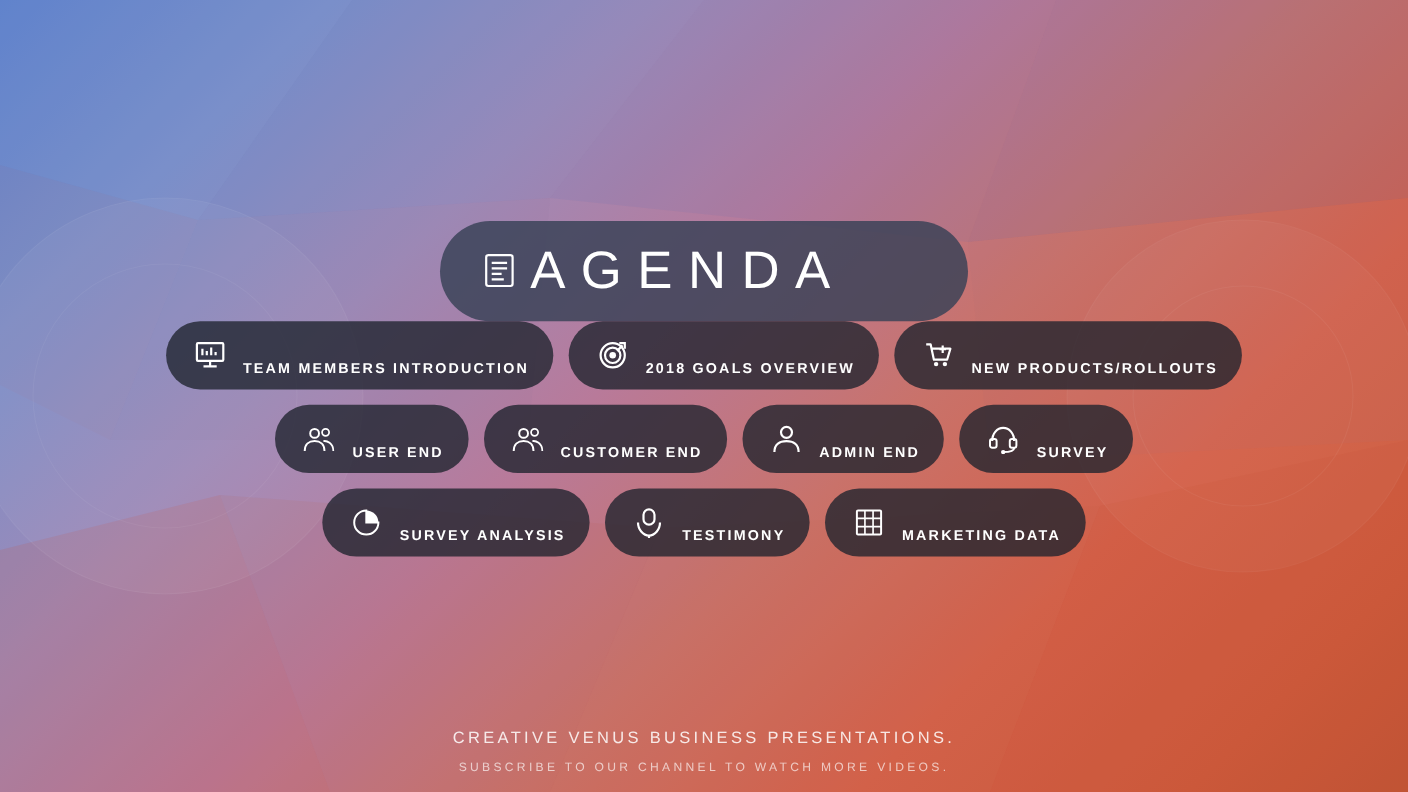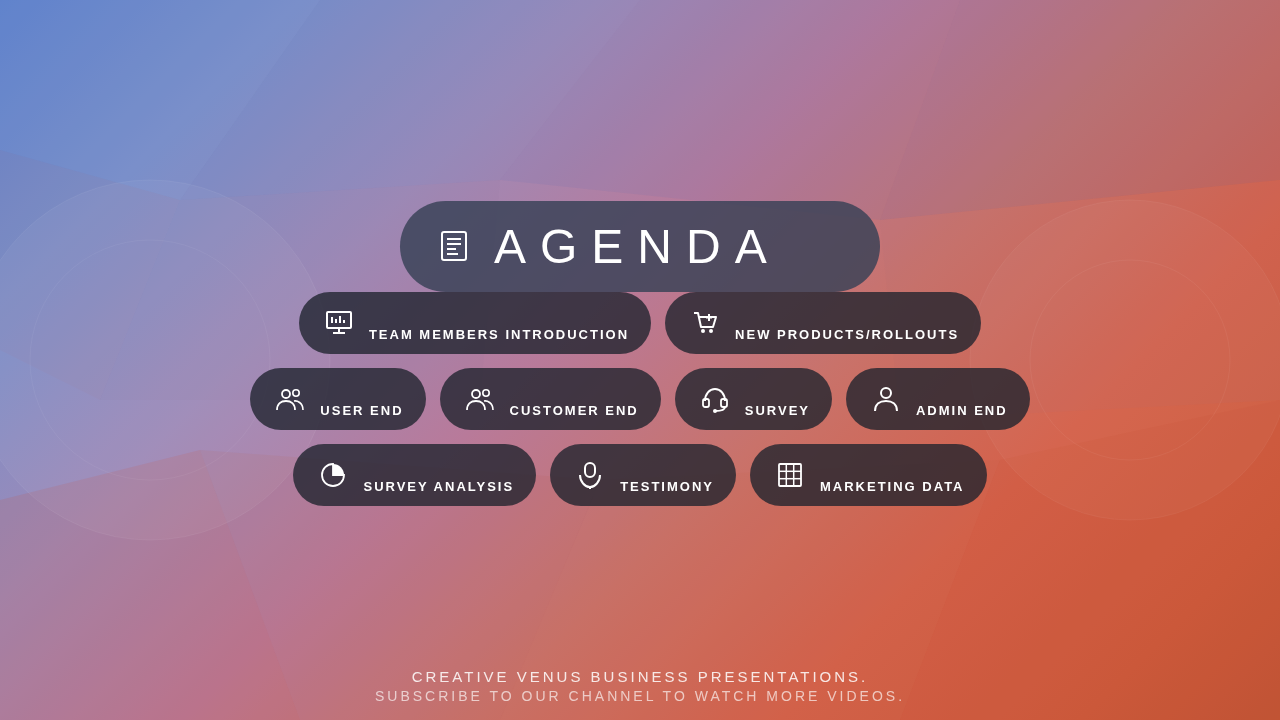--- a/index.html
+++ b/index.html
@@ -48,21 +48,21 @@
       gap: 0;
     }
 
     
     .agenda-pill {
       display: flex;
       align-items: center;
       background: rgba(55, 65, 85, 0.82);
       border-radius: 50px;
       padding: 18px 60px 18px 30px;
-      gap: 16px;
+      gap: 4px;
       min-width: 480px;
     }
 
     .agenda-icon {
       width: 48px;
       height: 48px;
       display: flex;
       align-items: center;
       justify-content: center;
       font-size: 30px;
@@ -129,26 +129,26 @@
 
     .footer-main {
       font-size: 15px;
       letter-spacing: 3px;
       color: rgba(255,255,255,0.85);
       font-weight: 400;
       text-transform: uppercase;
     }
 
     .footer-sub {
-      font-size: 14px;
+      font-size: 11px;
       letter-spacing: 3px;
       color: rgba(255,255,255,0.65);
       font-weight: 300;
       text-transform: uppercase;
-      margin-top: 3px;
+      margin-top: 13px;
     }
 
     
     svg { display: block; }
   </style>
 </head>
 <body>
 
 <div class="bg"></div>
 
@@ -202,20 +202,32 @@
           <line x1="7" y1="8" x2="7" y2="14" stroke="white" stroke-width="2"></line>
           <line x1="11" y1="10" x2="11" y2="14" stroke="white" stroke-width="2"></line>
           <line x1="15" y1="7" x2="15" y2="14" stroke="white" stroke-width="2"></line>
           <line x1="19" y1="11" x2="19" y2="14" stroke="white" stroke-width="2"></line>
         </svg>
       </div>
       <span class="pill-label">TEAM MEMBERS  INTRODUCTION</span>
     </div>
 
 
+    <div class="pill">
+      <div class="pill-icon">
+        <svg width="28" height="28" viewBox="0 0 28 28" fill="none">
+          <circle cx="14" cy="14" r="11" stroke="white" stroke-width="2"></circle>
+          <circle cx="14" cy="14" r="7" stroke="white" stroke-width="2"></circle>
+          <circle cx="14" cy="14" r="3" fill="white"></circle>
+          <line x1="23" y1="5" x2="18" y2="10" stroke="white" stroke-width="2"></line>
+          <polyline points="20,3 25,3 25,8" stroke="white" stroke-width="2" fill="none"></polyline>
+        </svg>
+      </div>
+      <span class="pill-label">2018 GOALS OVERVIEW</span>
+    </div>
 
     <div class="pill">
       <div class="pill-icon">
         <svg width="28" height="28" viewBox="0 0 28 28" fill="none">
           <path d="M3 4 L7 4 L10 18 L22 18 L25 8 L8 8" stroke="white" stroke-width="2" stroke-linejoin="round" fill="none"></path>
           <circle cx="12" cy="22" r="2" fill="white"></circle>
           <circle cx="20" cy="22" r="2" fill="white"></circle>
           <line x1="18" y1="12" x2="18" y2="5" stroke="white" stroke-width="2"></line>
           <line x1="15" y1="8.5" x2="21" y2="8.5" stroke="white" stroke-width="2"></line>
         </svg>
@@ -247,41 +259,41 @@
           <path d="M2 24 C2 18 6 15 11 15 C16 15 20 18 20 24" stroke="white" stroke-width="1.8" fill="none"></path>
           <circle cx="21" cy="7" r="3.2" stroke="white" stroke-width="1.6"></circle>
           <path d="M19 15 C22 14.5 28 16.5 28 24" stroke="white" stroke-width="1.6" fill="none"></path>
         </svg>
       </div>
       <span class="pill-label">CUSTOMER  END</span>
     </div>
 
     <div class="pill">
       <div class="pill-icon">
+        <svg width="26" height="28" viewBox="0 0 26 28" fill="none">
+          <circle cx="13" cy="8" r="5" stroke="white" stroke-width="2"></circle>
+          <path d="M2 26 C2 19 7 16 13 16 C19 16 24 19 24 26" stroke="white" stroke-width="2" fill="none"></path>
+        </svg>
+      </div>
+      <span class="pill-label">ADMIN END</span>
+    </div>
+
+    <div class="pill">
+      <div class="pill-icon">
         <svg width="28" height="28" viewBox="0 0 28 28" fill="none">
           <path d="M4 16 C4 9 8.5 4 14 4 C19.5 4 24 9 24 16" stroke="white" stroke-width="2" fill="none"></path>
           <rect x="2" y="14" width="6" height="8" rx="2" stroke="white" stroke-width="1.8"></rect>
           <rect x="20" y="14" width="6" height="8" rx="2" stroke="white" stroke-width="1.8"></rect>
           <path d="M24 22 C24 25 20 26 14 26" stroke="white" stroke-width="1.8" fill="none"></path>
           <circle cx="14" cy="26" r="2" fill="white"></circle>
         </svg>
       </div>
       <span class="pill-label">SURVEY</span>
     </div>
 
-    <div class="pill">
-      <div class="pill-icon">
-        <svg width="26" height="28" viewBox="0 0 26 28" fill="none">
-          <circle cx="13" cy="8" r="5" stroke="white" stroke-width="2"></circle>
-          <path d="M2 26 C2 19 7 16 13 16 C19 16 24 19 24 26" stroke="white" stroke-width="2" fill="none"></path>
-        </svg>
-      </div>
-      <span class="pill-label">ADMIN END</span>
-    </div>
-
   </div>
 
   <div class="row">
 
     <div class="pill">
       <div class="pill-icon">
         <svg width="28" height="28" viewBox="0 0 28 28" fill="none">
           <path d="M14 14 L14 3 A11 11 0 0 1 25 14 Z" fill="white"></path>
           <path d="M14 14 L25 14 A11 11 0 1 1 14 3 Z" stroke="white" stroke-width="1.8" fill="none"></path>
         </svg>

